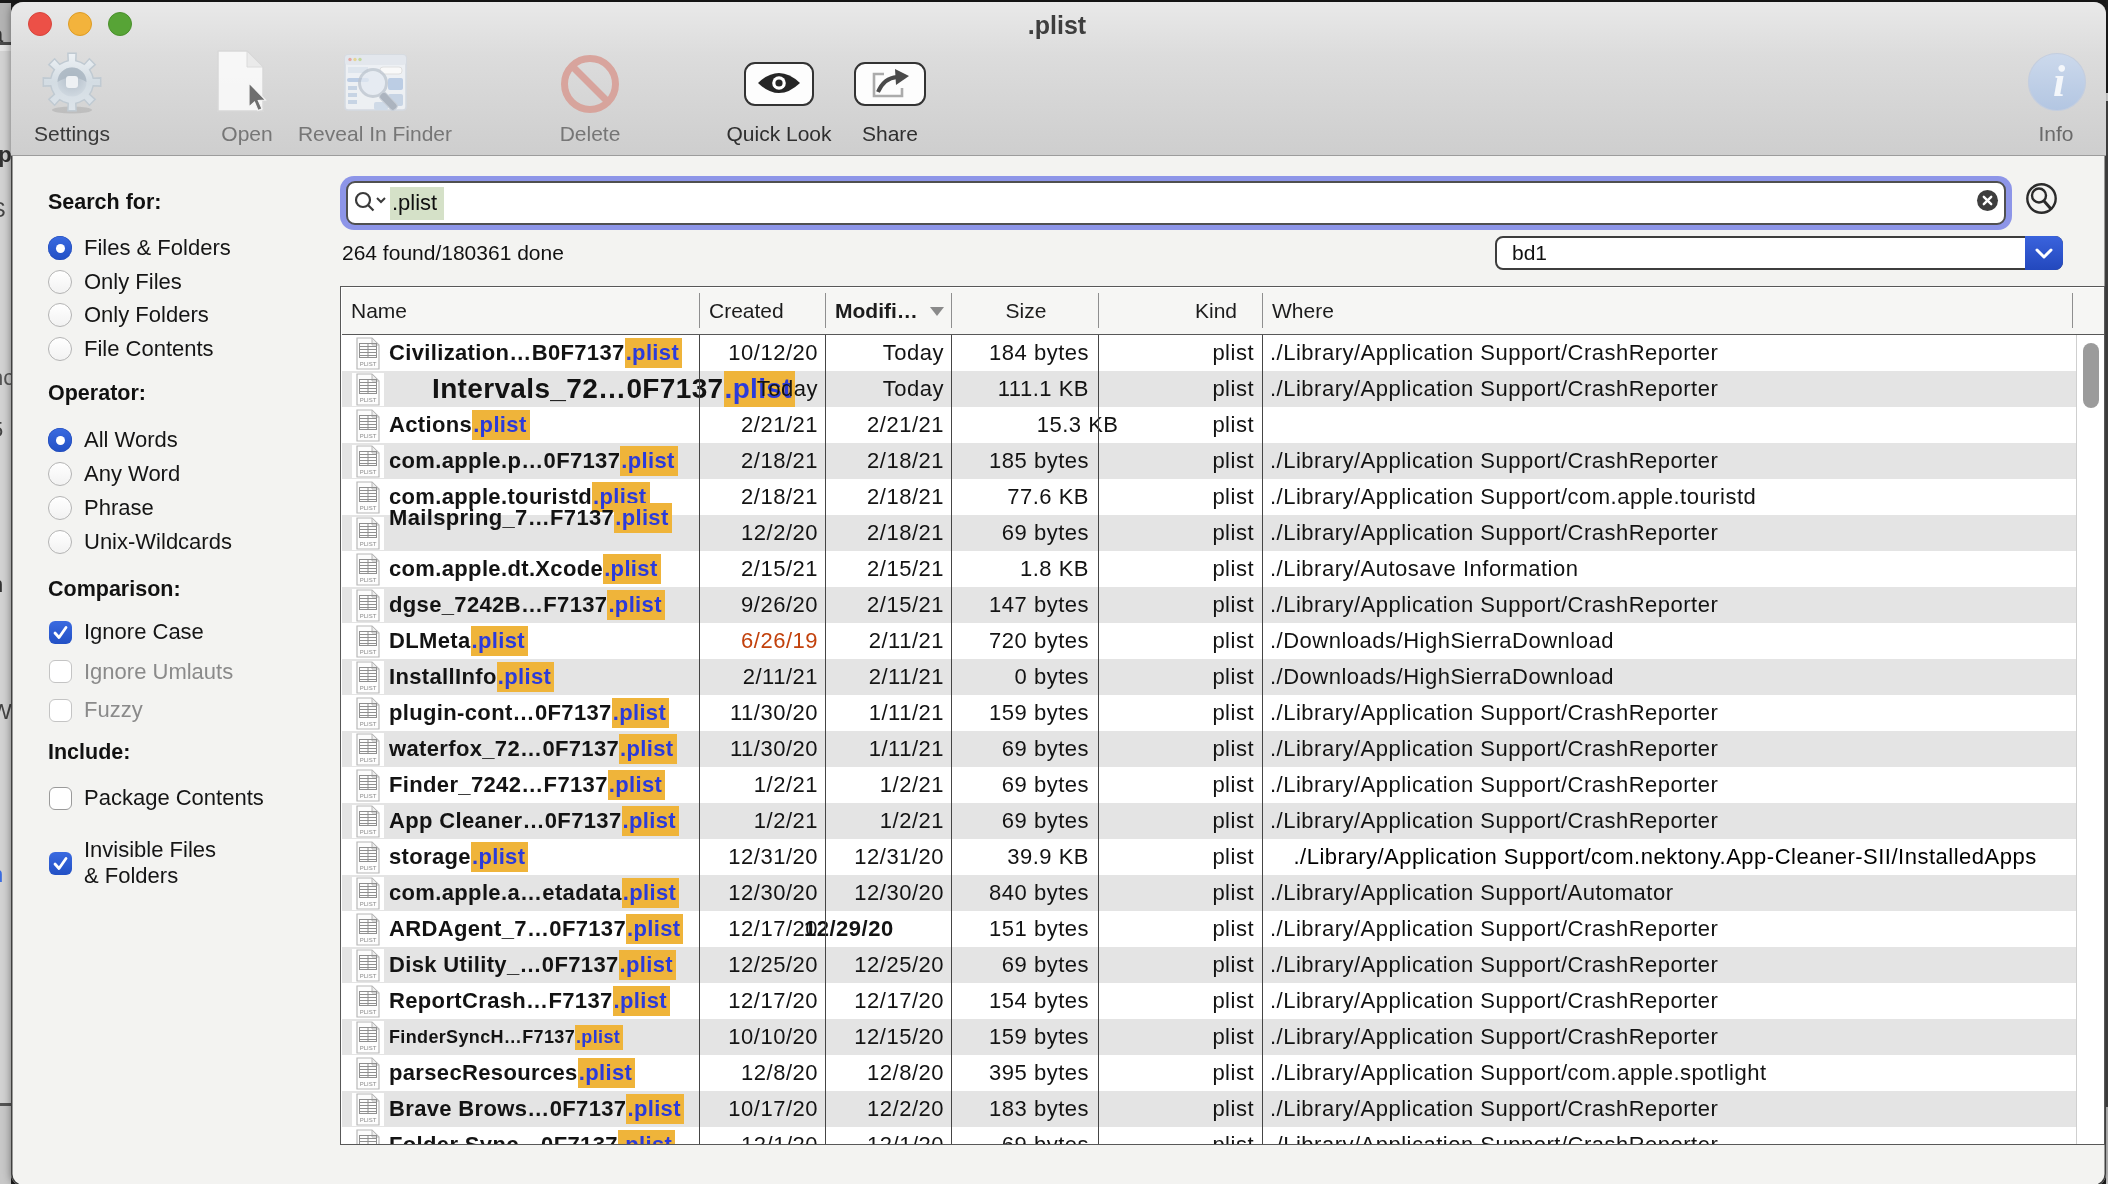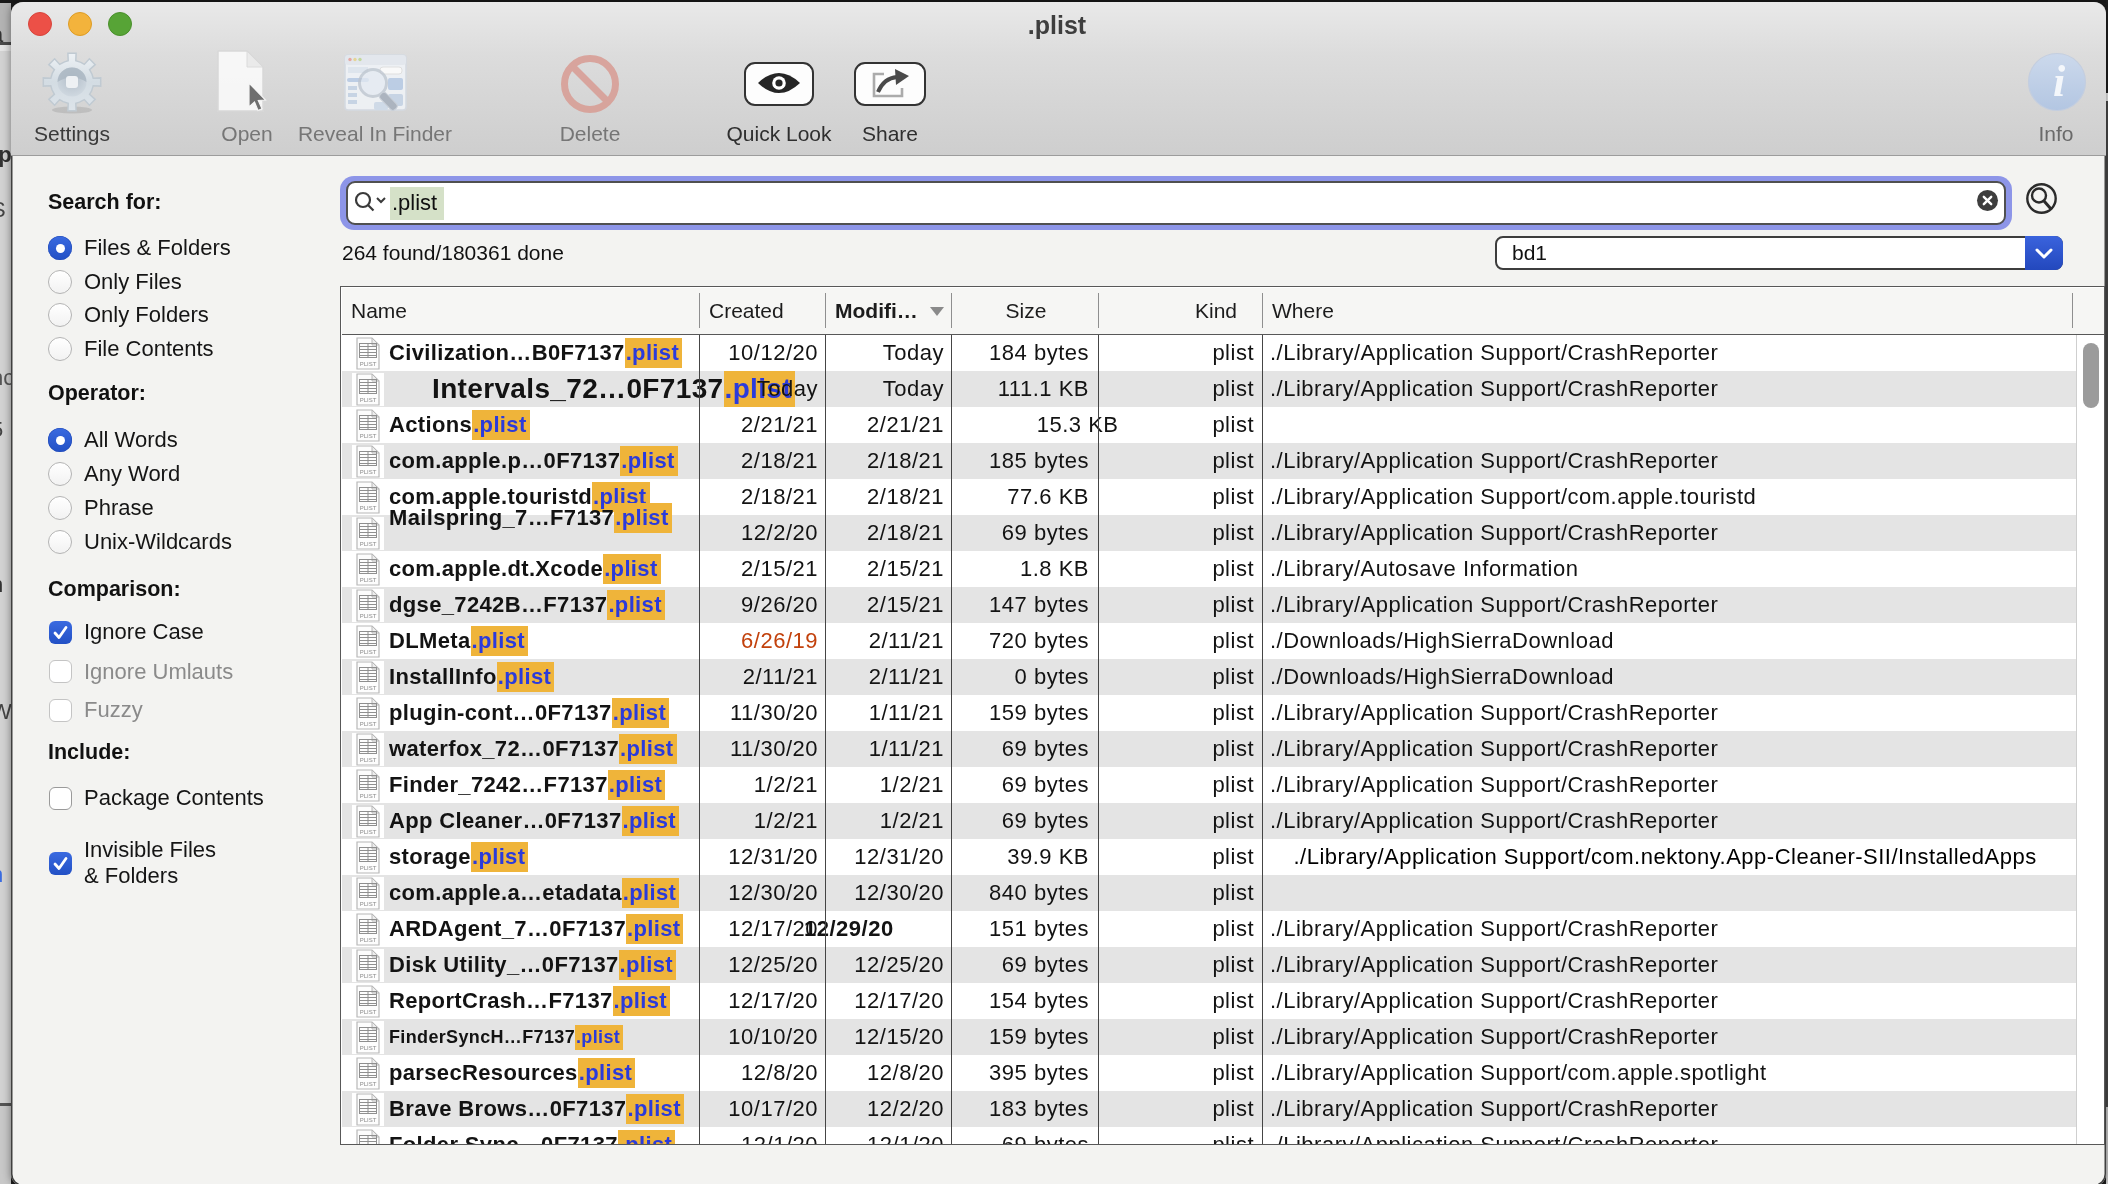--- a/index.html
+++ b/index.html
@@ -516,20 +516,21 @@
           <line x1="7.5" y1="18.5" x2="24.5" y2="18.5"></line>
           <line x1="16" y1="6.5" x2="16" y2="20.5"></line>
         </g>
 <text x="16" y="29" text-anchor="middle" font-size="6" fill="#8a8a8a" font-family="Liberation Sans">PLIST</text>
       </svg>
 <div class="t" style="left:47.5px;top:543.0px;height:30px;line-height:30px;font-size:22px;font-weight:700;color:#131313;letter-spacing:0.35px;">com.apple.a…etadata<span style="background:#efb43a;color:#2b3bdb;padding:2px 3px 3px 1px;">.plist</span></div>
 <div class="t" style="left:336.5px;top:543.0px;width:140px;height:30px;line-height:30px;font-size:22px;color:#131313;font-weight:400;text-align:right;letter-spacing:0.5px;">12/30/20</div>
 <div class="t" style="left:462.5px;top:543.0px;width:140px;height:30px;line-height:30px;font-size:22px;color:#131313;font-weight:400;text-align:right;letter-spacing:0.5px;">12/30/20</div>
 <div class="t" style="left:587.5px;top:543.0px;width:160px;height:30px;line-height:30px;font-size:22px;color:#131313;font-weight:400;text-align:right;letter-spacing:0.5px;">840 bytes</div>
 <div class="t" style="left:792.5px;top:543.0px;width:120px;height:30px;line-height:30px;font-size:22px;color:#131313;font-weight:400;text-align:right;letter-spacing:0.5px;">plist</div>
+<div class="t" style="left:928.5px;top:543.0px;height:30px;line-height:30px;font-size:22px;color:#131313;font-weight:400;letter-spacing:0.5px;">./Library/Application Support/Automator</div>
 <svg class="a" style="left:10.5px;top:578px" width="32" height="33" viewBox="0 0 32 33">
 <rect x="0" y="0" width="32" height="33" fill="#fff"></rect>
 <path d="M5,1 L20,1 L27,8 L27,32 L5,32 Z" fill="#fdfdfd" stroke="#b8b8b8" stroke-width="1.2"></path>
 <path d="M20,1 L20,8 L27,8 Z" fill="#ededed" stroke="#b8b8b8" stroke-width="1"></path>
 <g stroke="#8f8f8f" stroke-width="1">
           <rect x="7.5" y="6.5" width="17" height="14" fill="none"></rect>
           <line x1="7.5" y1="9.5" x2="24.5" y2="9.5"></line>
           <line x1="7.5" y1="12.5" x2="24.5" y2="12.5"></line>
           <line x1="7.5" y1="15.5" x2="24.5" y2="15.5"></line>
           <line x1="7.5" y1="18.5" x2="24.5" y2="18.5"></line>

